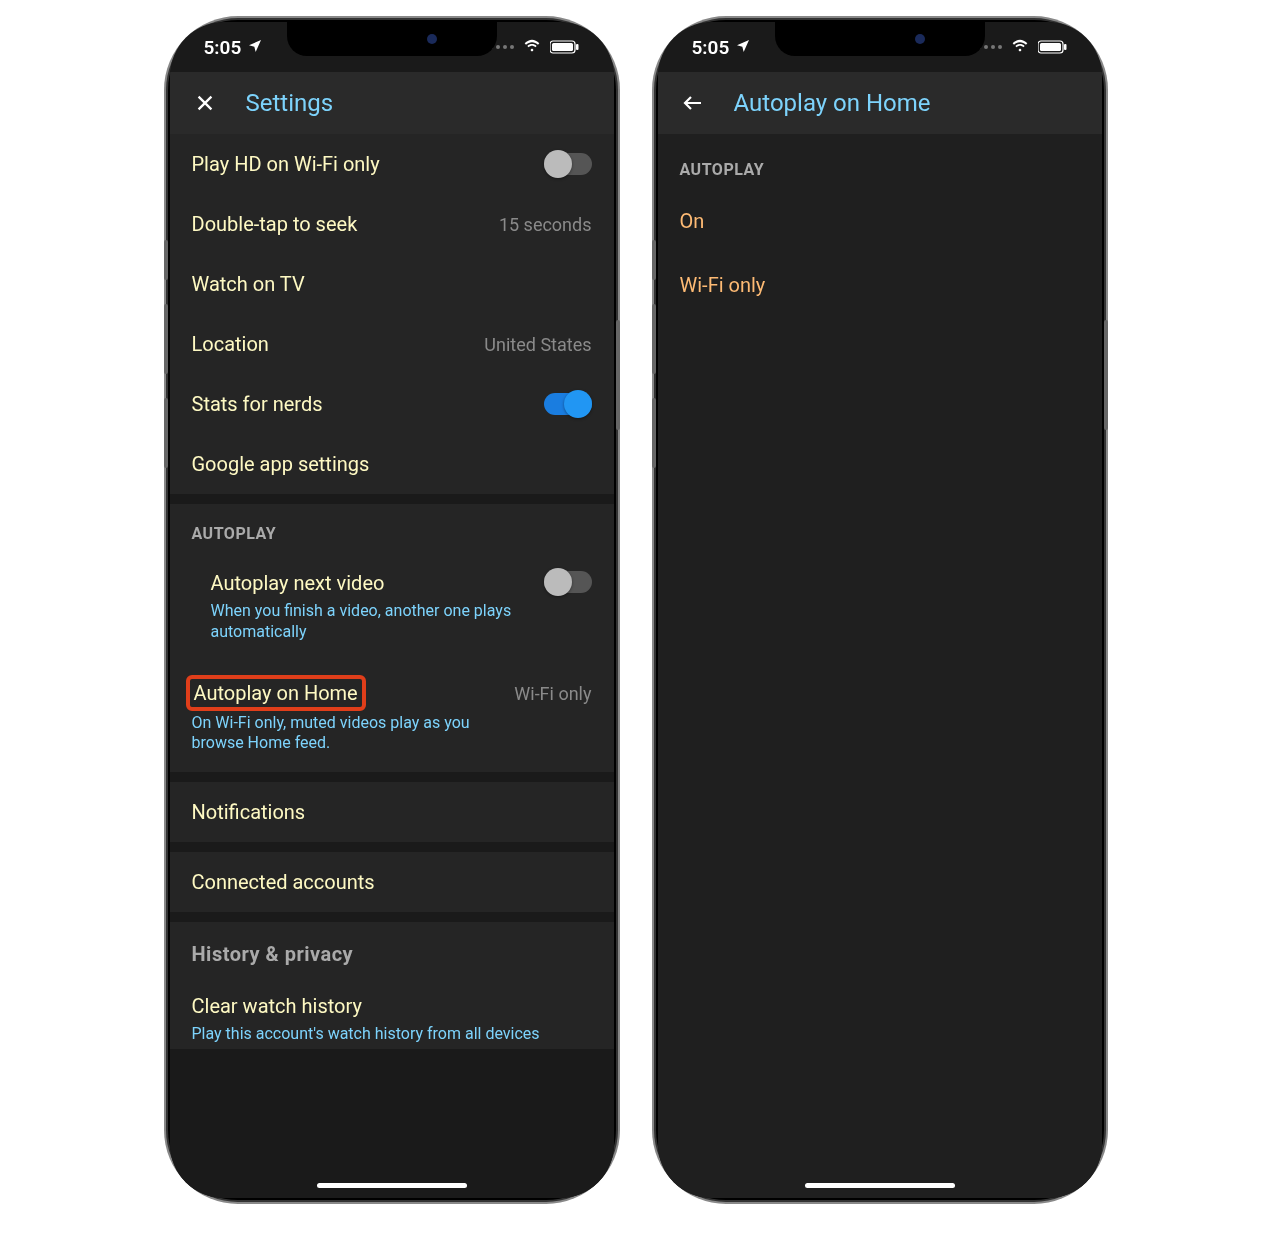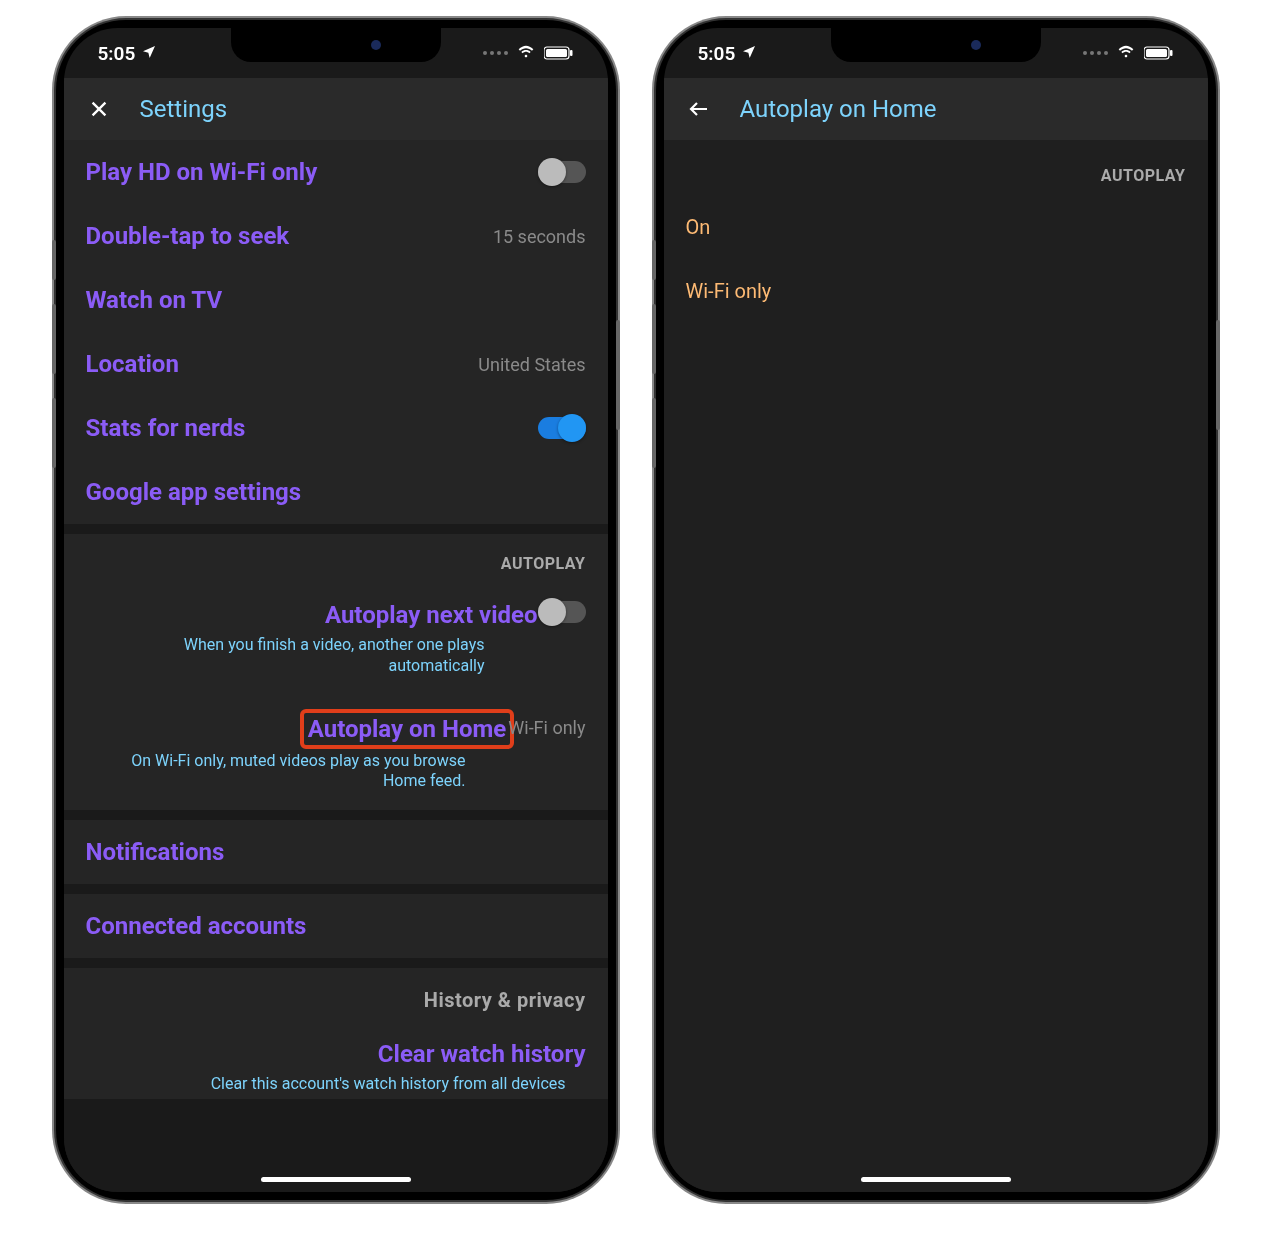--- a/index.html
+++ b/index.html
@@ -5,28 +5,27 @@
   * { box-sizing: border-box; margin: 0; padding: 0; }
   body {
     background: #fff;
     font-family: -apple-system, BlinkMacSystemFont, "Segoe UI", Roboto, Helvetica, Arial, sans-serif;
     display: flex;
     justify-content: center;
     gap: 40px;
     padding: 20px;
   }
   .phone {
-    width: 560px;
+    width: 448px;
     height: 1180px;
     border-radius: 70px;
     background: #000;
-    padding: 8px;
+    padding: 2px;
     position: relative;
     box-shadow: 0 0 0 2px #333, 0 0 0 4px #888;
-    text-align: right;
   }
   .screen {
     width: 100%;
     height: 100%;
     border-radius: 54px;
     background: #1a1a1a;
     overflow: hidden;
     position: relative;
     display: flex;
     flex-direction: column;
@@ -98,23 +97,23 @@
   }
   .row {
     padding: 18px 22px;
     display: flex;
     align-items: center;
     justify-content: space-between;
     min-height: 60px;
   }
   .row-main { flex:1; }
   .row-label {
-    color: #8b5cf6;
-    font-size: 24px;
-    font-weight: 700;
+    color: #fef9c3;
+    font-size: 20px;
+    font-weight: 400;
   }
   .row-sub {
     color: #7dd3fc;
     font-size: 16px;
     margin-top: 6px;
     line-height: 1.3;
     max-width: 380px;
   }
   .row-value {
     color: #8a8a8a;
@@ -281,21 +280,21 @@
         <div class="row">
           <div class="row-label">Connected accounts</div>
         </div>
       </div>
 
       <div class="section" style="margin-bottom:0;">
         <div class="section-header" style="font-size:20px;">History &amp; privacy</div>
         <div class="row" style="padding-bottom:4px; align-items:flex-start;">
           <div class="row-main">
             <div class="row-label">Clear watch history</div>
-            <div class="row-sub truncated" style="max-width:480px;">Clear this account's watch history from all devices</div>
+            <div class="row-sub truncated" style="max-width:480px;">Play this account's watch history from all devices</div>
           </div>
         </div>
       </div>
     </div>
 
     <div class="home-indicator"></div>
   </div>
 </div>
 
 <div class="phone">

